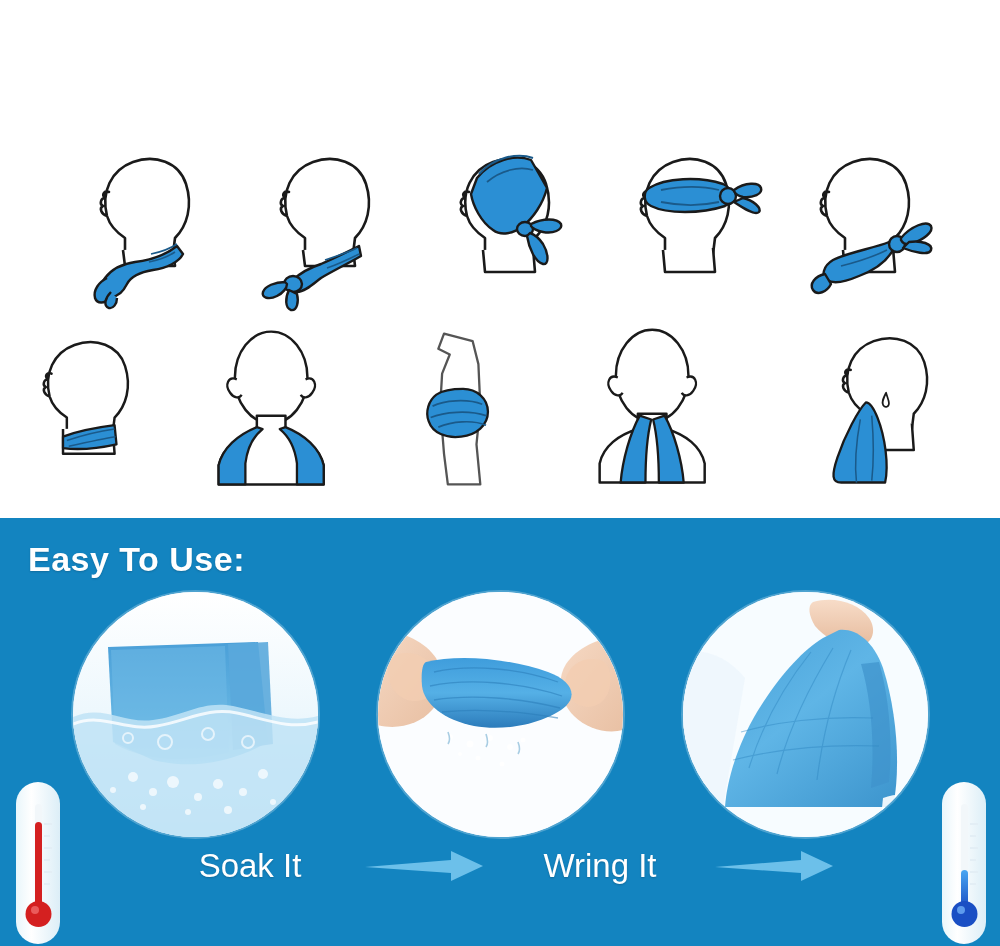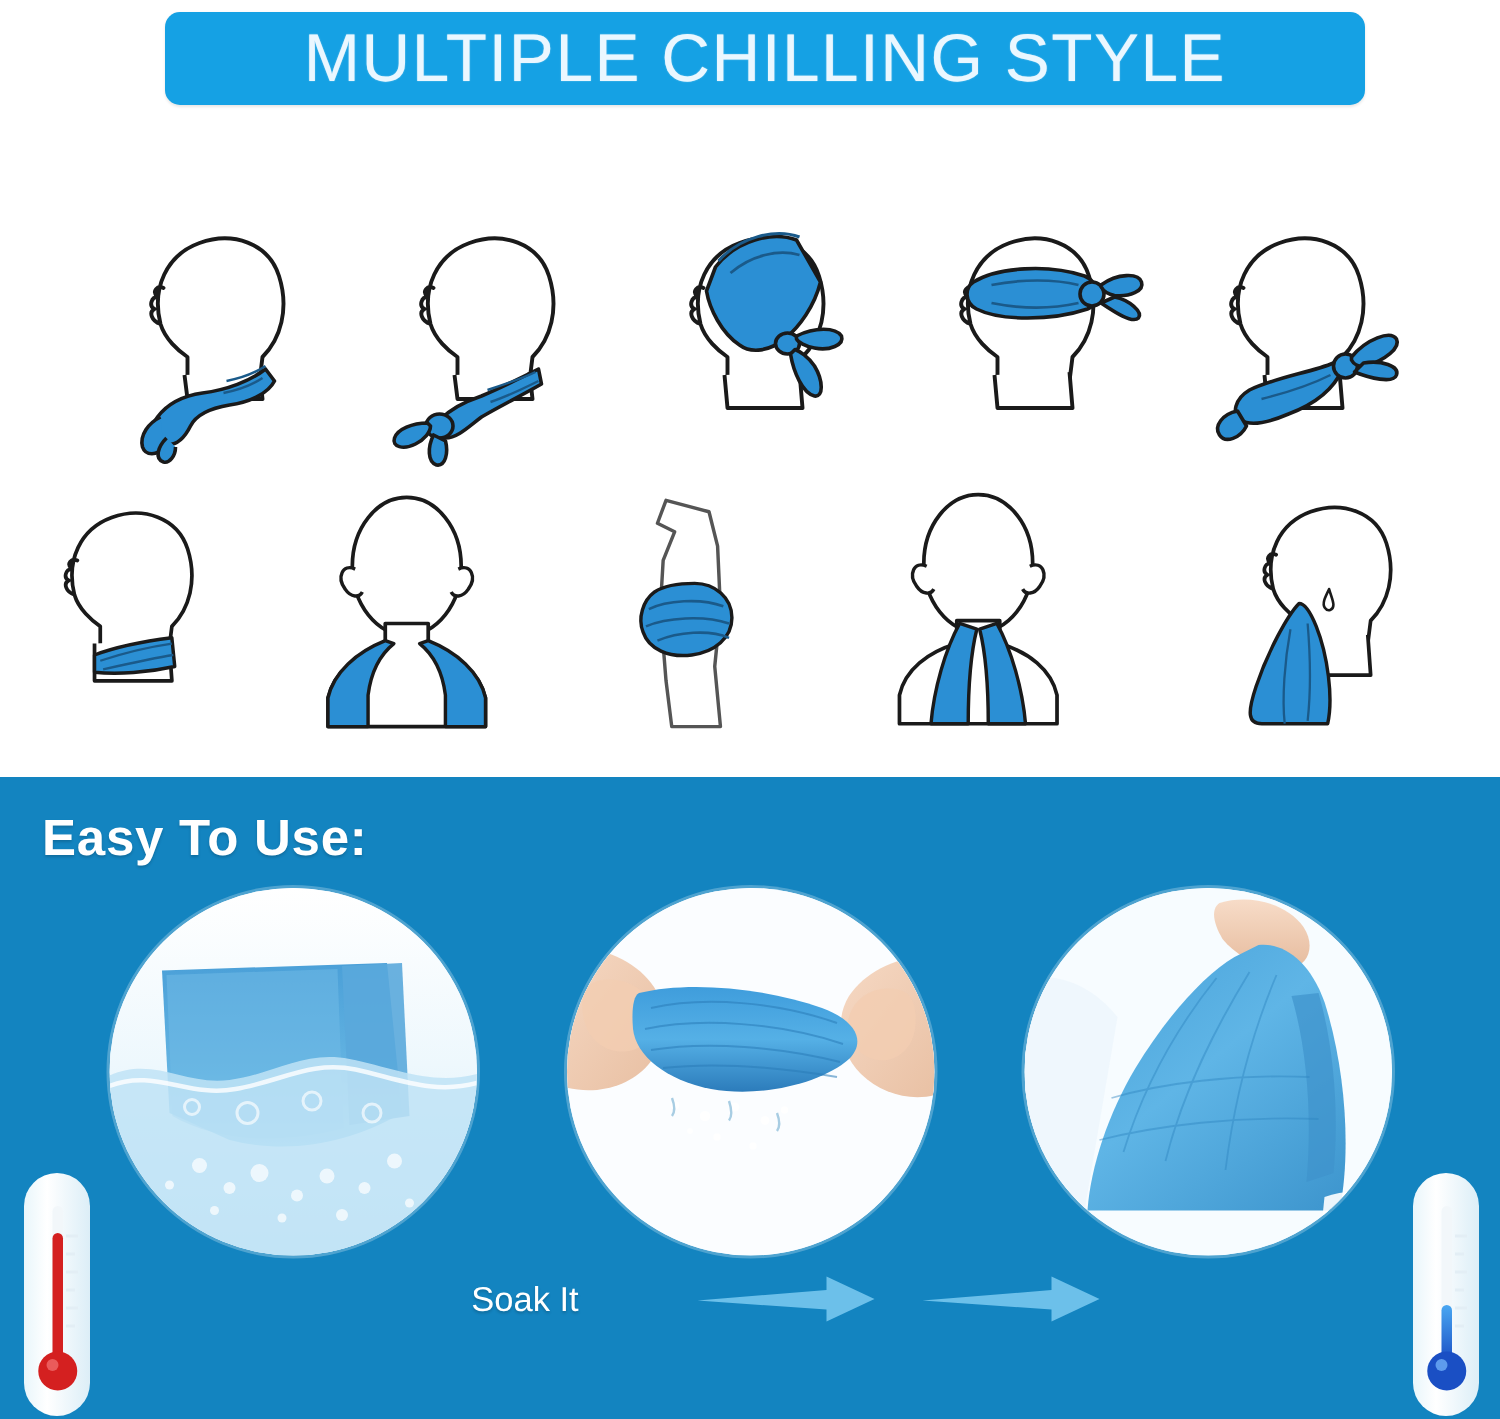--- a/index.html
+++ b/index.html
@@ -56,41 +56,38 @@
     box-shadow:0 0 0 2px rgba(255,255,255,.25);
   }
   .photo-circle svg{position:absolute;left:0;top:0;width:100%;height:100%;}
 
   
   .steps{
     position:absolute;left:0;top:836px;width:1000px;height:60px;
     display:flex;align-items:center;justify-content:center;gap:0px;
   }
   .step-label{
-    color:#ffffff;font-size:23px;font-weight:400;
+    color:#ffffff;font-size:33px;font-weight:400;
     text-shadow:0 1px 2px rgba(0,0,0,.20);
     width:200px;text-align:center;
   }
   .arrow-wrap{width:150px;height:40px;display:flex;align-items:center;justify-content:center;}
   .arrow-wrap svg{width:120px;height:34px;display:block;}
 
   
   .thermo{position:absolute;width:60px;height:170px;}
   .thermo.left{left:8px;top:778px;}
   .thermo.right{left:934px;top:778px;}
   .thermo svg{width:100%;height:100%;display:block;}
 </style>
 </head>
 <body>
 
 <div class="page">
 
-  <div class="title-banner">
-    <div class="title-text">MULTIPLE  CHILLING  STYLE</div>
-  </div>
 
   <div class="styles-area">
 
     <div class="style-row row1">
 
       <div class="style-cell">
         <svg viewBox="0 0 170 185">
           <path d="M52 90 C46 66 56 44 78 36 C100 28 124 36 131 58 C138 80 132 100 120 112 L118 128 L70 128 L70 112 C64 108 55 100 52 90 Z
                    M52 90 C46 88 44 82 48 80 C44 78 46 72 50 72 C46 68 50 64 54 66" fill="#ffffff" stroke="#1a1a1a" stroke-width="2.6" stroke-linejoin="round" stroke-linecap="round"></path>
           <path d="M118 122 L120 140 L70 140 L68 124" fill="#ffffff" stroke="#1a1a1a" stroke-width="2.6" stroke-linejoin="round"></path>
@@ -337,20 +334,21 @@
     <div style="position:absolute;left:0;top:0;width:1000px;height:428px;pointer-events:none;">
     </div>
 
     <div class="steps" style="top:318px;">
       <div class="step-label">Soak It</div>
       <div class="arrow-wrap">
         <svg viewBox="0 0 120 34">
           <path d="M0 18 L86 11 L86 2 L118 17 L86 32 L86 24 Z" fill="#6cc0ea"></path>
         </svg>
       </div>
+      <div class="step-label">Wring It</div>
       <div class="arrow-wrap">
         <svg viewBox="0 0 120 34">
           <path d="M0 18 L86 11 L86 2 L118 17 L86 32 L86 24 Z" fill="#6cc0ea"></path>
         </svg>
       </div>
     </div>
   </div>
 
   <div class="thermo left">
     <svg viewBox="0 0 60 170">

